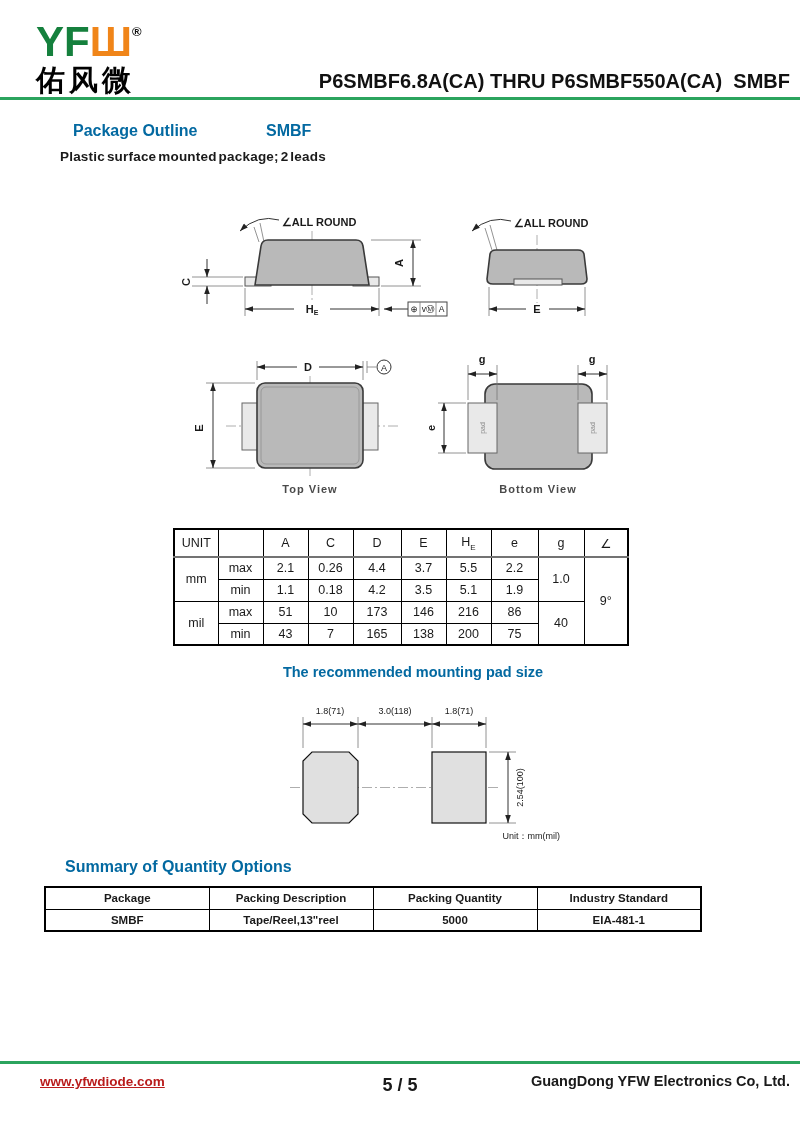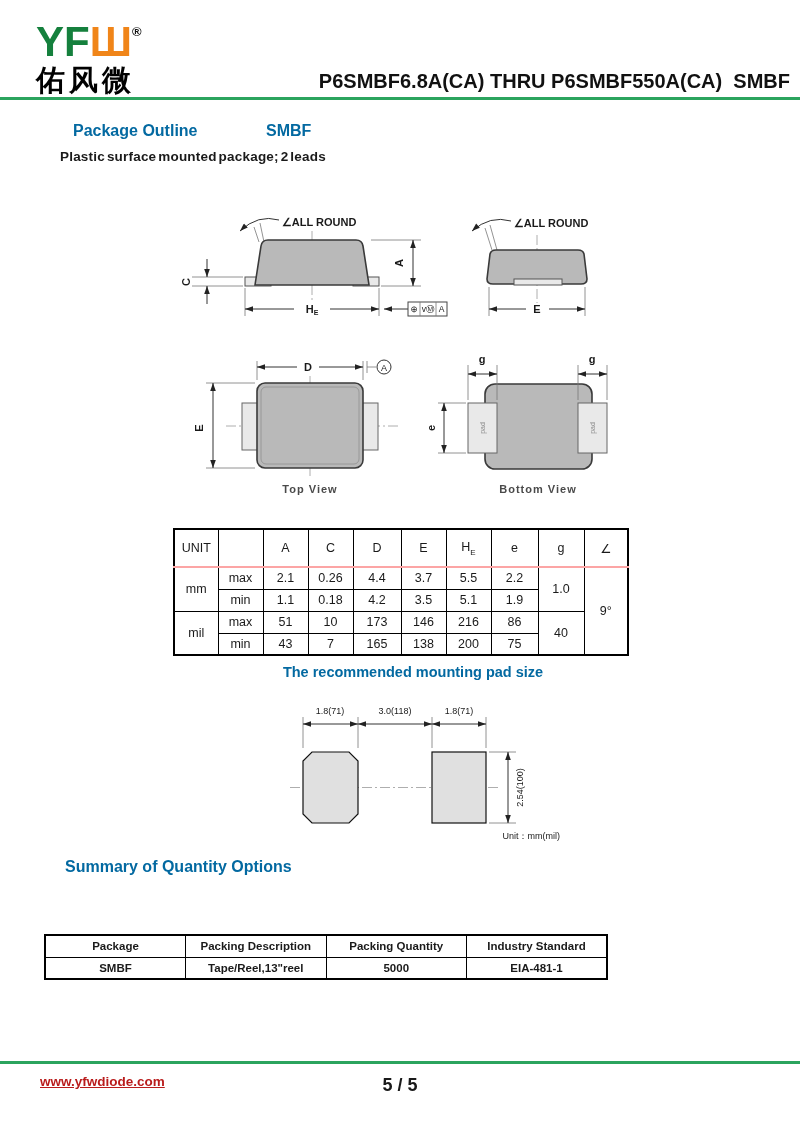--- a/index.html
+++ b/index.html
@@ -45,27 +45,27 @@
   .lead-fill { fill:#e9e9e9; stroke:#555; stroke-width:1; }
   .pad-fill { fill:#e9e9e9; stroke:#666; stroke-width:1; }
   .frame { fill:#fff; stroke:#444; stroke-width:1; }
   .frametxt { font-size:8.5px; }
 
   
   table { border-collapse:collapse; table-layout:fixed; }
   .dim-table { position:absolute; left:173px; top:528px; width:454px;
                border:2px solid #000; font-size:12.5px; text-align:center; }
   .dim-table th, .dim-table td { border:1px solid #000; padding:0; font-weight:normal; }
-  .dim-table tr.hdr th { height:38px; border-bottom:2px solid #fca5a5; }
+  .dim-table tr.hdr th { height:28px; border-bottom:2px solid #737373; }
   .dim-table td { height:22px; }
   .dim-table sub { font-size:8px; }
 
   
-  .pack-table { position:absolute; left:44px; top:886px; width:564px;
-                border:2px solid #000; font-size:11.5px; font-weight:bold; text-align:center;margin-top:48px; }
+  .pack-table { position:absolute; left:44px; top:886px; width:658px;
+                border:2px solid #000; font-size:11.5px; font-weight:bold; text-align:center; }
   .pack-table th, .pack-table td { border:1px solid #000; height:22px; padding:0; }
 
   
   .footer { position:absolute; left:0; top:1072px; width:800px; height:24px; }
   .footer-link { position:absolute; left:40px; top:2px; color:#b91c1c; font-weight:bold;
                  font-size:13.5px; text-decoration:underline; }
   .footer-page { position:absolute; left:50%; transform:translateX(-50%); top:3px;
                  font-weight:bold; font-size:18px; }
   .footer-company { position:absolute; right:10px; top:1px; font-weight:bold; font-size:14.5px; }
 </style>
@@ -307,13 +307,14 @@
     <td>5000</td>
     <td>EIA-481-1</td>
   </tr>
 </tbody>
   </table>
 
 <div class="rule rule-bottom"></div>
 <div class="footer">
   <a href="#" class="footer-link">www.yfwdiode.com</a>
   <span class="footer-page">5 / 5</span>
+  <span class="footer-company">GuangDong YFW Electronics Co, Ltd.</span>
 </div>
 
 </body></html>

